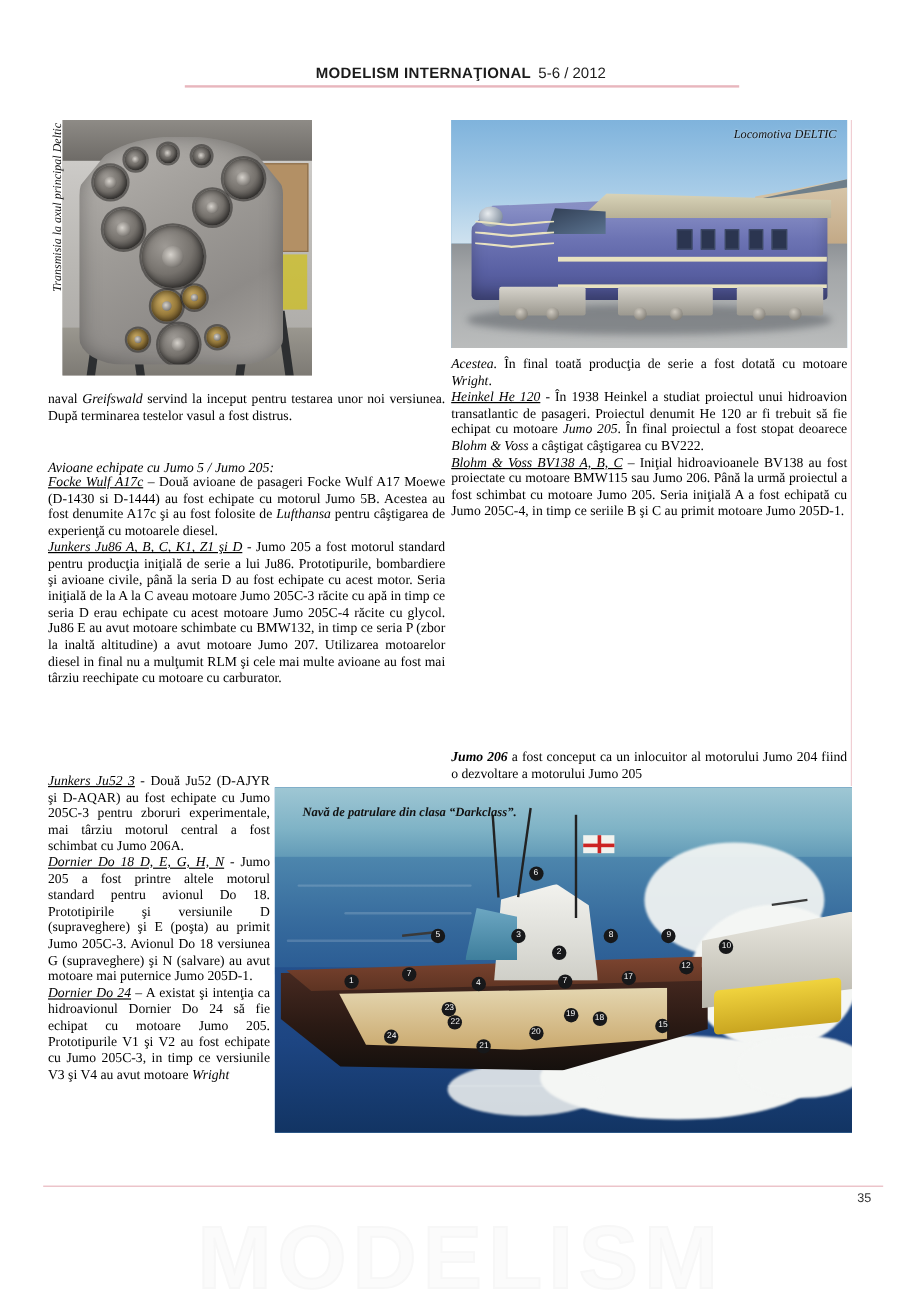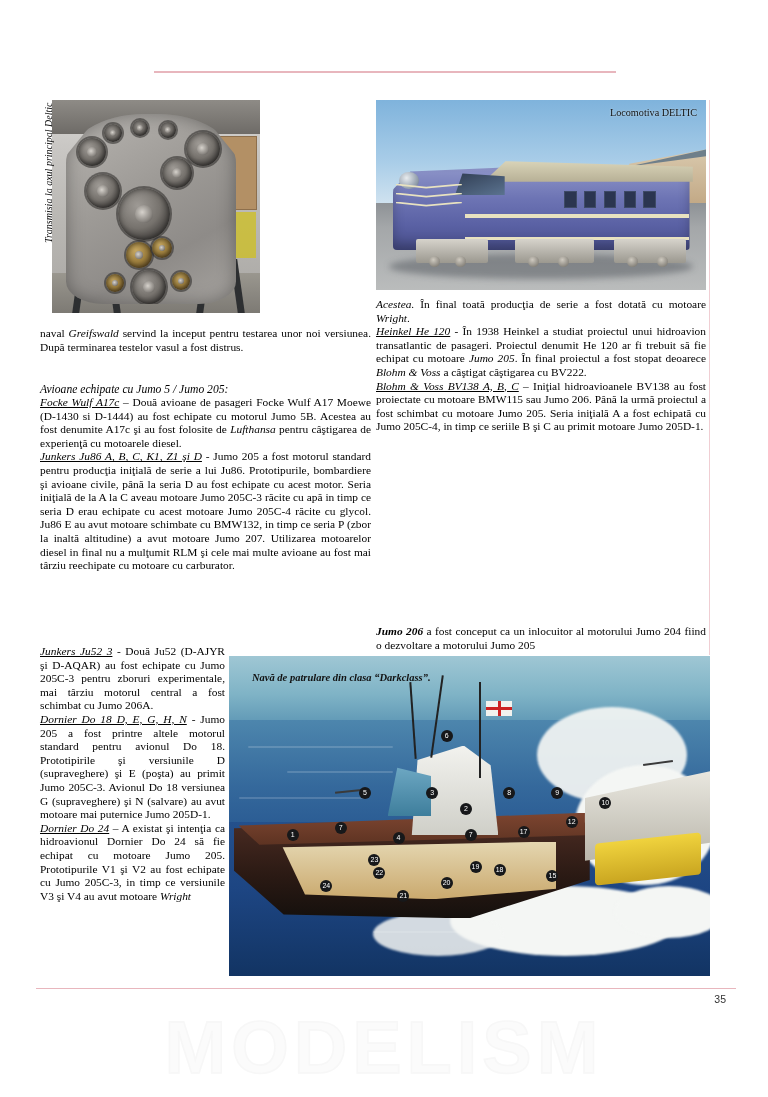--- a/index.html
+++ b/index.html
@@ -245,30 +245,31 @@
     width: 11px; height: 11px; border-radius: 50%;
     background: radial-gradient(circle at 40% 35%,#cfcac0,#6d6a63);
   }
   .loco-nose-light {
     position: absolute; left: 7%; top: 38%; width: 6%; height: 9%;
     border-radius: 50%;
     background: radial-gradient(circle at 38% 35%, #e8ecef, #8e9aa8 70%, #555e6d 100%);
   }
   #loco-caption {
     position: absolute; right: 9px; top: 7px;
+    font-style: italic;
     font-size: 10.2px;
     color: #111;
     text-shadow: 0 0 2px rgba(255,255,255,.6);
   }
 
   
   #ship-photo {
     position: absolute;
     left: 229px; top: 656px;
-    width: 481px; height: 320px;
+    width: 481px; height: 288px;
     overflow: hidden;
     background: #2a6ea8;
   }
   .sea-far {
     position: absolute; left: 0; top: 0; width: 100%; height: 22%;
     background: linear-gradient(180deg,#9fc7d4 0%, #7fb3c6 55%, #5d96b4 100%);
   }
   .sea-mid {
     position: absolute; left: 0; top: 20%; width: 100%; height: 34%;
     background: linear-gradient(180deg,#4d86ad 0%, #35699c 60%, #2a5b93 100%);
@@ -393,20 +394,23 @@
     position: absolute; right: 58px; top: 100px;
     width: 1px; height: 555px;
     background: #f0ced3;
   }
 </style>
 </head>
 <body>
 
 <div id="page">
 
+  <div id="masthead">
+    <span class="title">MODELISM INTERNAŢIONAL</span><span class="issue">5-6 / 2012</span>
+  </div>
   <div id="header-rule"></div>
 
   <div id="engine-photo">
     <div class="eng-bg"></div>
     <div class="eng-shelf"></div>
     <div class="eng-box"></div>
     <div class="eng-box2"></div>
     <div class="eng-shelf2"></div>
     <div class="eng-leg" style="left:24px;"></div>
     <div class="eng-leg" style="left:58px; transform:skewX(8deg);"></div>

